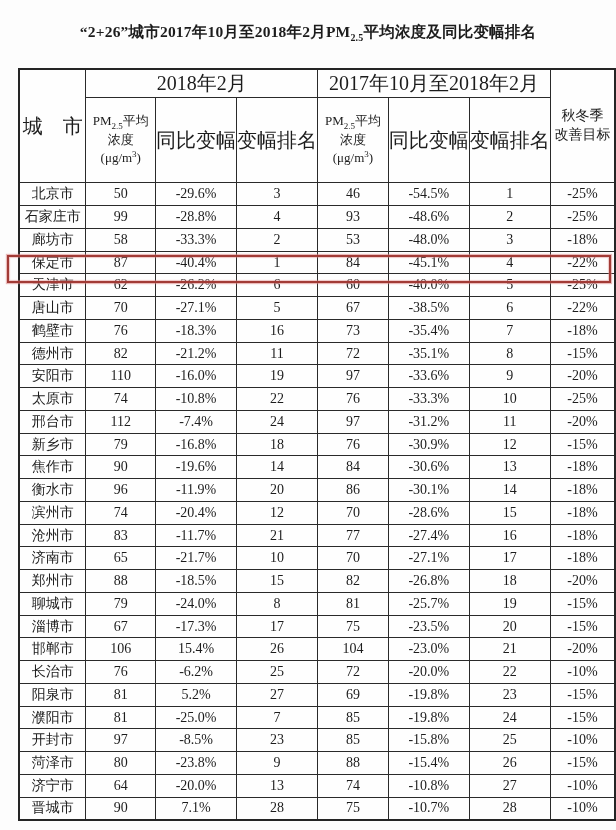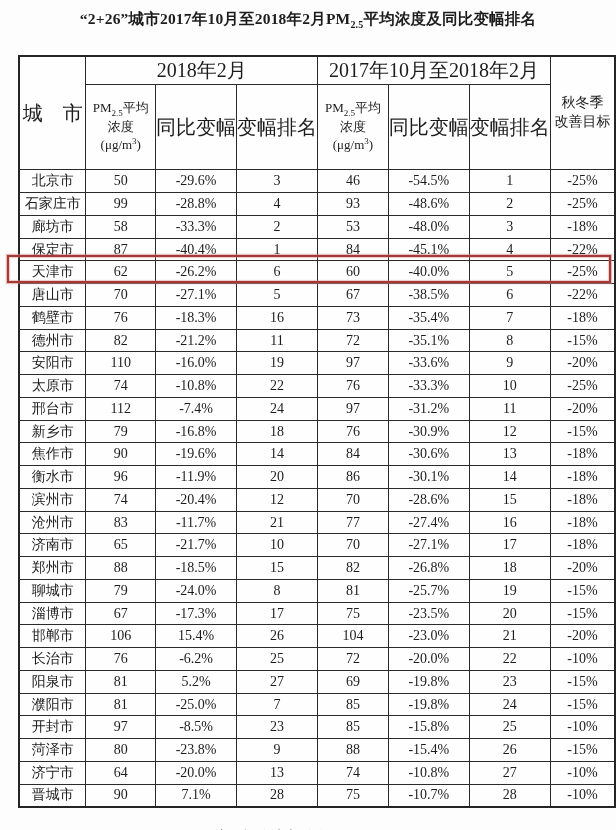--- a/index.html
+++ b/index.html
@@ -12,21 +12,21 @@
     height: 830px;
     position: relative;
     font-family: "Liberation Serif", "DejaVu Serif", serif;
     color: #1c1c1c;
     overflow: hidden;
   }
   .title {
     text-align: center;
     font-weight: bold;
     font-size: 15.5px;
-    padding-top: 9px;
+    padding-top: 22px;
     letter-spacing: 0.2px;
   }
   .title sub {
     font-size: 10px;
     font-weight: bold;
   }
   table {
     border-collapse: collapse;
     table-layout: fixed;
     margin: 25px 0 0 18px;

